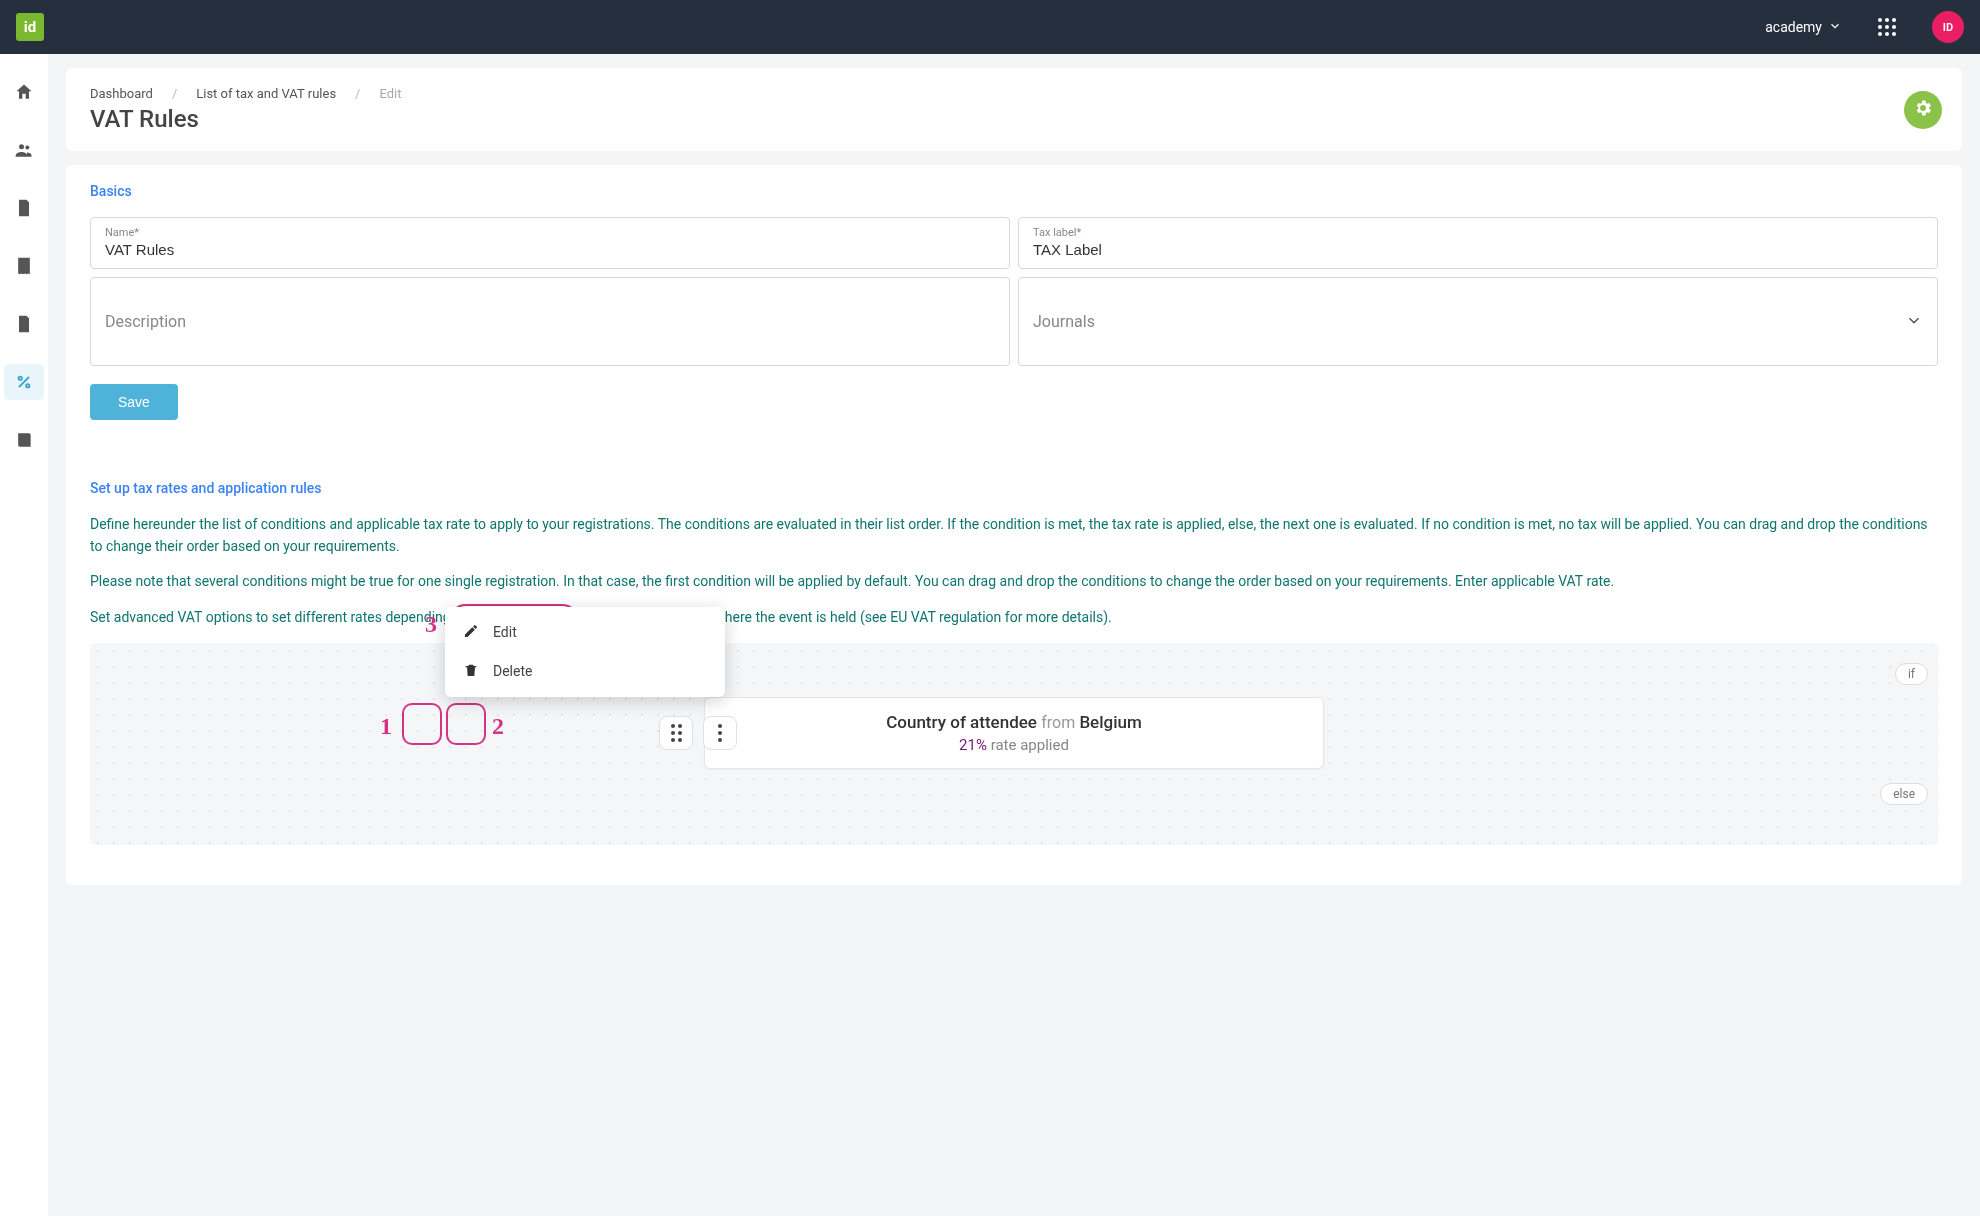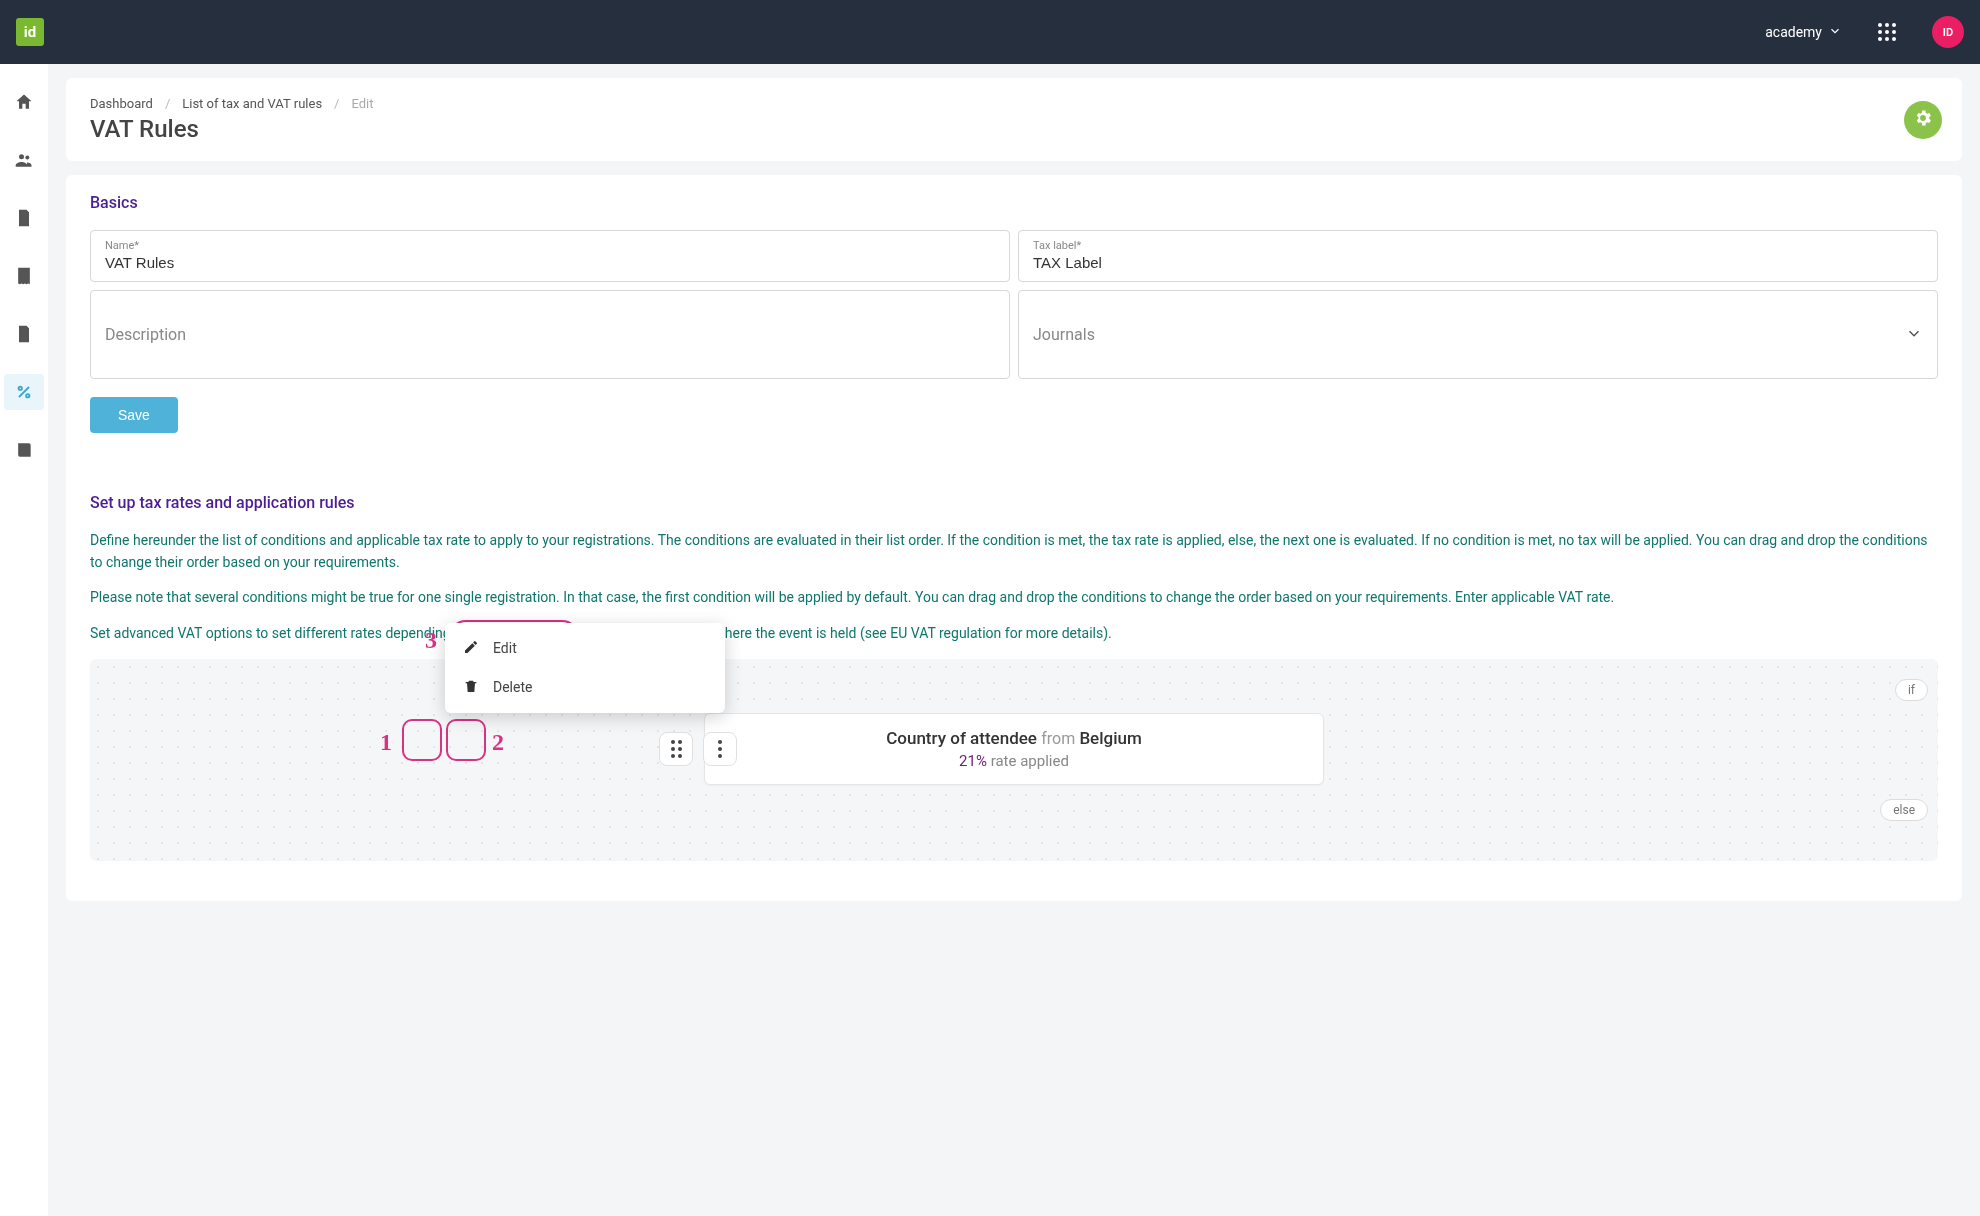--- a/index.html
+++ b/index.html
@@ -3,21 +3,21 @@
 <meta charset="utf-8">
 <style>
   * { box-sizing: border-box; margin: 0; padding: 0; }
   body {
     font-family: -apple-system, BlinkMacSystemFont, "Segoe UI", Roboto, sans-serif;
     background: #f4f5f7;
     color: #333;
     font-size: 14px;
   }
   .topbar {
-    height: 64px;
+    height: 54px;
     background: #262f3d;
     display: flex;
     align-items: center;
     padding: 0 16px;
     justify-content: space-between;
   }
   .logo-box {
     width: 28px; height: 28px;
     background: #7ab82f;
     border-radius: 3px;
@@ -56,33 +56,33 @@
     flex:1;
     padding:14px 18px;
   }
   .card {
     background:#fff;
     border-radius:6px;
     padding:18px 24px;
     margin-bottom:14px;
     position:relative;
   }
-  .breadcrumb { font-size:13px; color:#888; display:flex; gap:12px; align-items:center; margin-bottom:4px; }
+  .breadcrumb { font-size:13px; color:#888; display:flex; gap:19px; align-items:center; margin-bottom:4px; }
   .breadcrumb a { color:#555; text-decoration:none; }
   .breadcrumb .sep { color:#bbb; }
   .breadcrumb .current { color:#aaa; }
   .page-title { font-size:24px; font-weight:500; color:#444; }
   .settings-fab {
     position:absolute; right:20px; top:50%; transform:translateY(-50%);
     width:38px; height:38px; border-radius:50%;
     background:#8bc34a; display:flex; align-items:center; justify-content:center;
     color:#fff; cursor:pointer;
   }
   .settings-fab svg { width:20px; height:20px; }
-  h2.section-title { font-size:16px; font-weight:500; color:#4c1d95; margin-bottom:18px; }
+  h2.section-title { font-size:14px; font-weight:500; color:#3b82f6; margin-bottom:18px; }
   .form-grid { display:grid; grid-template-columns:1fr 1fr; gap:8px; margin-bottom:18px; }
   .field {
     border:1px solid #d8d8d8; border-radius:4px;
     padding:8px 14px 10px;
     position:relative;
     background:#fff;
   }
   .field.tall { padding:34px 14px; }
   .field-label { font-size:11px; color:#888; display:block; margin-bottom:2px; }
   .field-value { font-size:15px; color:#333; border:none; outline:none; width:100%; background:transparent; }

